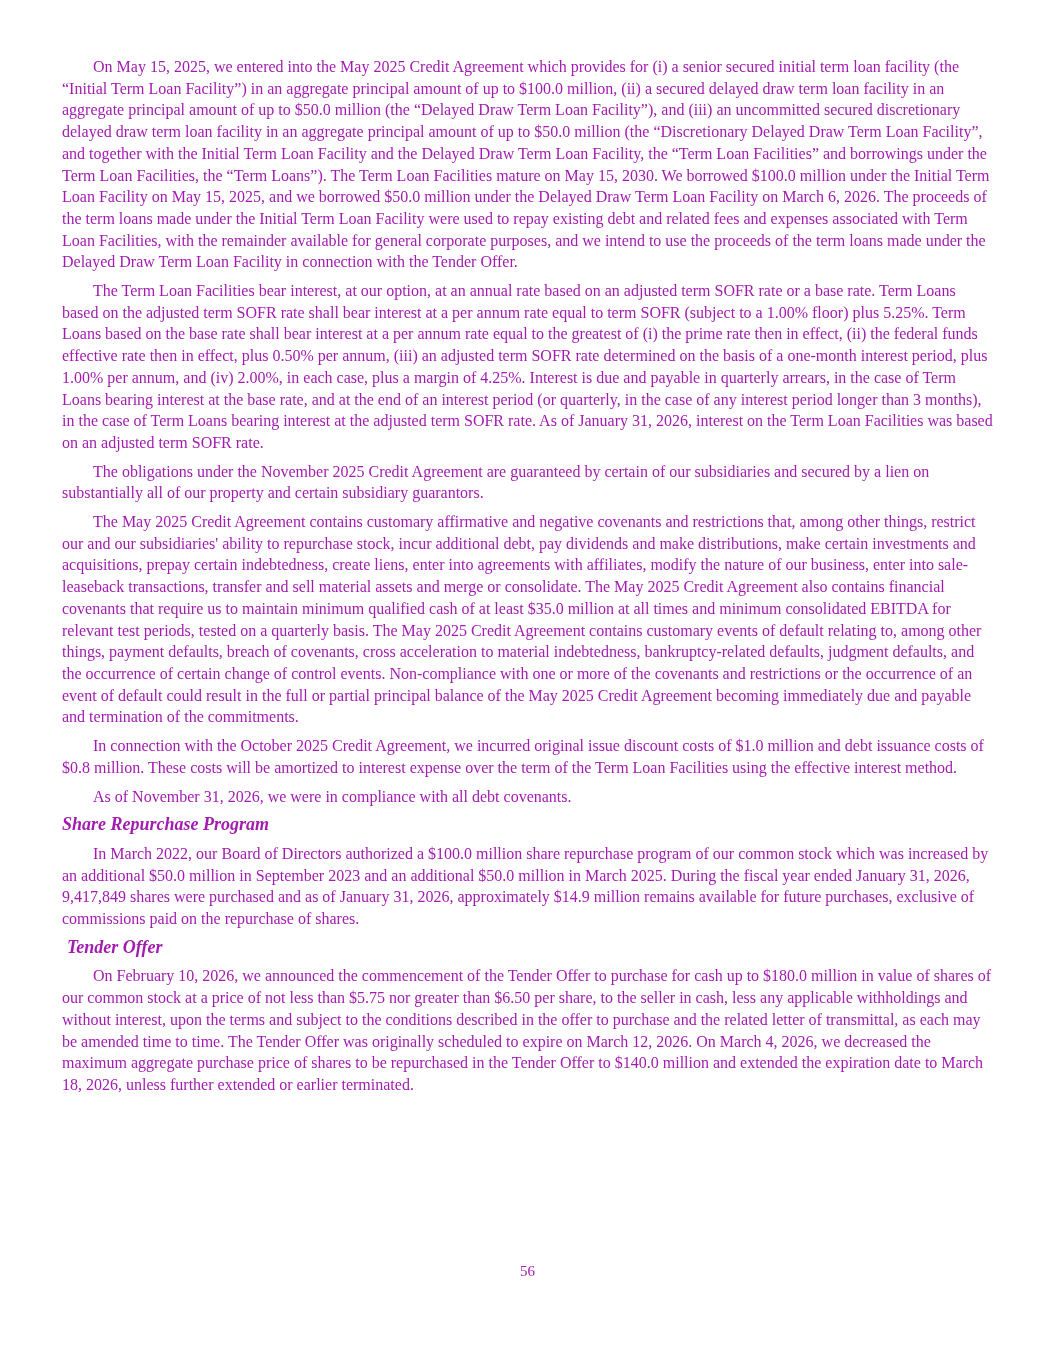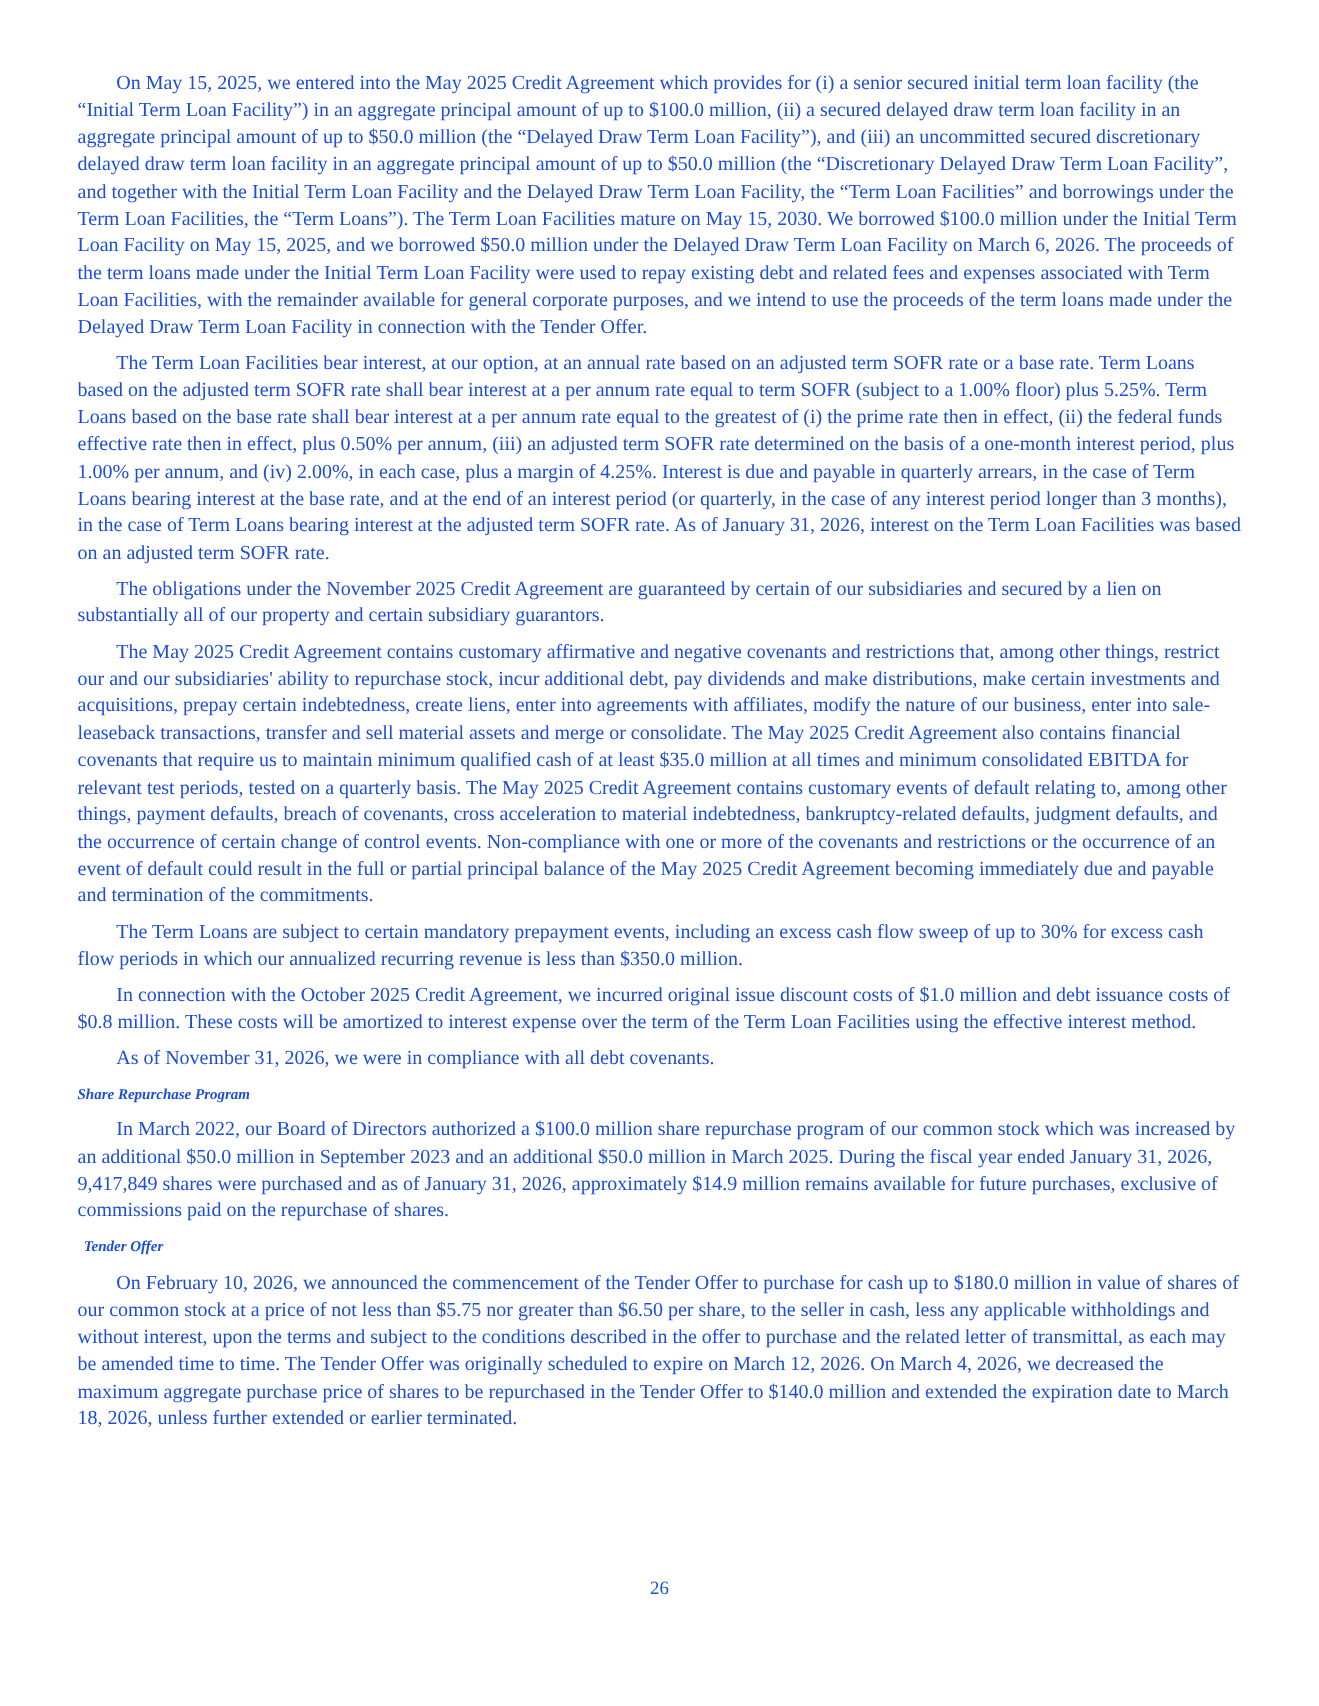--- a/index.html
+++ b/index.html
@@ -6,38 +6,38 @@
     margin: 0;
     padding: 0;
     background: #ffffff;
   }
   .page {
     position: relative;
     width: 1055px;
     height: 1304px;
     background: #ffffff;
     font-family: "Liberation Serif", "DejaVu Serif", serif;
-    color: #1d4ed8;
+    color: #a21caf;
     overflow: hidden;
   }
   .content {
     position: absolute;
     top: 56px;
     left: 62px;
     width: 932px;
   }
   .para {
     font-size: 16px;
     line-height: 21.7px;
     text-indent: 31px;
     text-align: left;
     margin: 0 0 7px 0;
   }
   .heading {
-    font-size: 12px;
+    font-size: 18px;
     line-height: 21.7px;
     font-weight: bold;
     font-style: italic;
     margin: 4px 0 7px 0;
   }
   .heading.indent-sm {
     padding-left: 5px;
   }
   .page-number {
     position: absolute;
@@ -56,30 +56,29 @@
   <div class="content">
 
     <p class="para">On May 15, 2025, we entered into the May 2025 Credit Agreement which provides for (i) a senior secured initial term loan facility (the “Initial Term Loan Facility”) in an aggregate principal amount of up to $100.0 million, (ii) a secured delayed draw term loan facility in an aggregate principal amount of up to $50.0 million (the “Delayed Draw Term Loan Facility”), and (iii) an uncommitted secured discretionary delayed draw term loan facility in an aggregate principal amount of up to $50.0 million (the “Discretionary Delayed Draw Term Loan Facility”, and together with the Initial Term Loan Facility and the Delayed Draw Term Loan Facility, the “Term Loan Facilities” and borrowings under the Term Loan Facilities, the “Term Loans”). The Term Loan Facilities mature on May 15, 2030. We borrowed $100.0 million under the Initial Term Loan Facility on May 15, 2025, and we borrowed $50.0 million under the Delayed Draw Term Loan Facility on March 6, 2026. The proceeds of the term loans made under the Initial Term Loan Facility were used to repay existing debt and related fees and expenses associated with Term Loan Facilities, with the remainder available for general corporate purposes, and we intend to use the proceeds of the term loans made under the Delayed Draw Term Loan Facility in connection with the Tender Offer.</p>
 
     <p class="para">The Term Loan Facilities bear interest, at our option, at an annual rate based on an adjusted term SOFR rate or a base rate. Term Loans based on the adjusted term SOFR rate shall bear interest at a per annum rate equal to term SOFR (subject to a 1.00% floor) plus 5.25%. Term Loans based on the base rate shall bear interest at a per annum rate equal to the greatest of (i) the prime rate then in effect, (ii) the federal funds effective rate then in effect, plus 0.50% per annum, (iii) an adjusted term SOFR rate determined on the basis of a one-month interest period, plus 1.00% per annum, and (iv) 2.00%, in each case, plus a margin of 4.25%. Interest is due and payable in quarterly arrears, in the case of Term Loans bearing interest at the base rate, and at the end of an interest period (or quarterly, in the case of any interest period longer than 3 months), in the case of Term Loans bearing interest at the adjusted term SOFR rate. As of January 31, 2026, interest on the Term Loan Facilities was based on an adjusted term SOFR rate.</p>
 
     <p class="para">The obligations under the November 2025 Credit Agreement are guaranteed by certain of our subsidiaries and secured by a lien on substantially all of our property and certain subsidiary guarantors.</p>
 
     <p class="para">The May 2025 Credit Agreement contains customary affirmative and negative covenants and restrictions that, among other things, restrict our and our subsidiaries' ability to repurchase stock, incur additional debt, pay dividends and make distributions, make certain investments and acquisitions, prepay certain indebtedness, create liens, enter into agreements with affiliates, modify the nature of our business, enter into sale-leaseback transactions, transfer and sell material assets and merge or consolidate. The May 2025 Credit Agreement also contains financial covenants that require us to maintain minimum qualified cash of at least $35.0 million at all times and minimum consolidated EBITDA for relevant test periods, tested on a quarterly basis. The May 2025 Credit Agreement contains customary events of default relating to, among other things, payment defaults, breach of covenants, cross acceleration to material indebtedness, bankruptcy-related defaults, judgment defaults, and the occurrence of certain change of control events. Non-compliance with one or more of the covenants and restrictions or the occurrence of an event of default could result in the full or partial principal balance of the May 2025 Credit Agreement becoming immediately due and payable and termination of the commitments.</p>
 
-    <p class="para">The Term Loans are subject to certain mandatory prepayment events, including an excess cash flow sweep of up to 30% for excess cash flow periods in which our annualized recurring revenue is less than $350.0 million.</p>
 
     <p class="para">In connection with the October 2025 Credit Agreement, we incurred original issue discount costs of $1.0 million and debt issuance costs of $0.8 million. These costs will be amortized to interest expense over the term of the Term Loan Facilities using the effective interest method.</p>
 
     <p class="para">As of November 31, 2026, we were in compliance with all debt covenants.</p>
 
     <h3 class="heading">Share Repurchase Program</h3>
 
     <p class="para">In March 2022, our Board of Directors authorized a $100.0 million share repurchase program of our common stock which was increased by an additional $50.0 million in September 2023 and an additional $50.0 million in March 2025. During the fiscal year ended January 31, 2026, 9,417,849 shares were purchased and as of January 31, 2026, approximately $14.9 million remains available for future purchases, exclusive of commissions paid on the repurchase of shares.</p>
 
     <h3 class="heading indent-sm">Tender Offer</h3>
 
     <p class="para">On February 10, 2026, we announced the commencement of the Tender Offer to purchase for cash up to $180.0 million in value of shares of our common stock at a price of not less than $5.75 nor greater than $6.50 per share, to the seller in cash, less any applicable withholdings and without interest, upon the terms and subject to the conditions described in the offer to purchase and the related letter of transmittal, as each may be amended time to time. The Tender Offer was originally scheduled to expire on March 12, 2026. On March 4, 2026, we decreased the maximum aggregate purchase price of shares to be repurchased in the Tender Offer to $140.0 million and extended the expiration date to March 18, 2026, unless further extended or earlier terminated.</p>
 
   </div>
 
-  <div class="page-number">26</div>
+  <div class="page-number">56</div>
 </div>
 
 </body></html>

